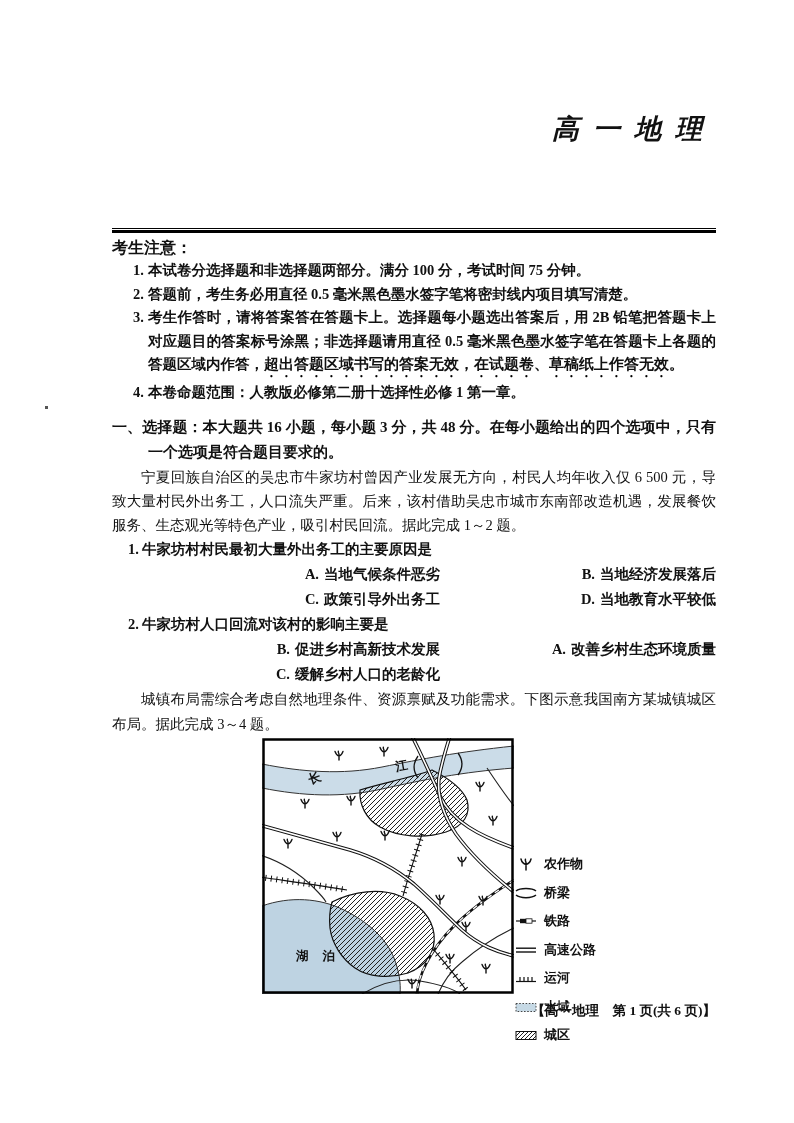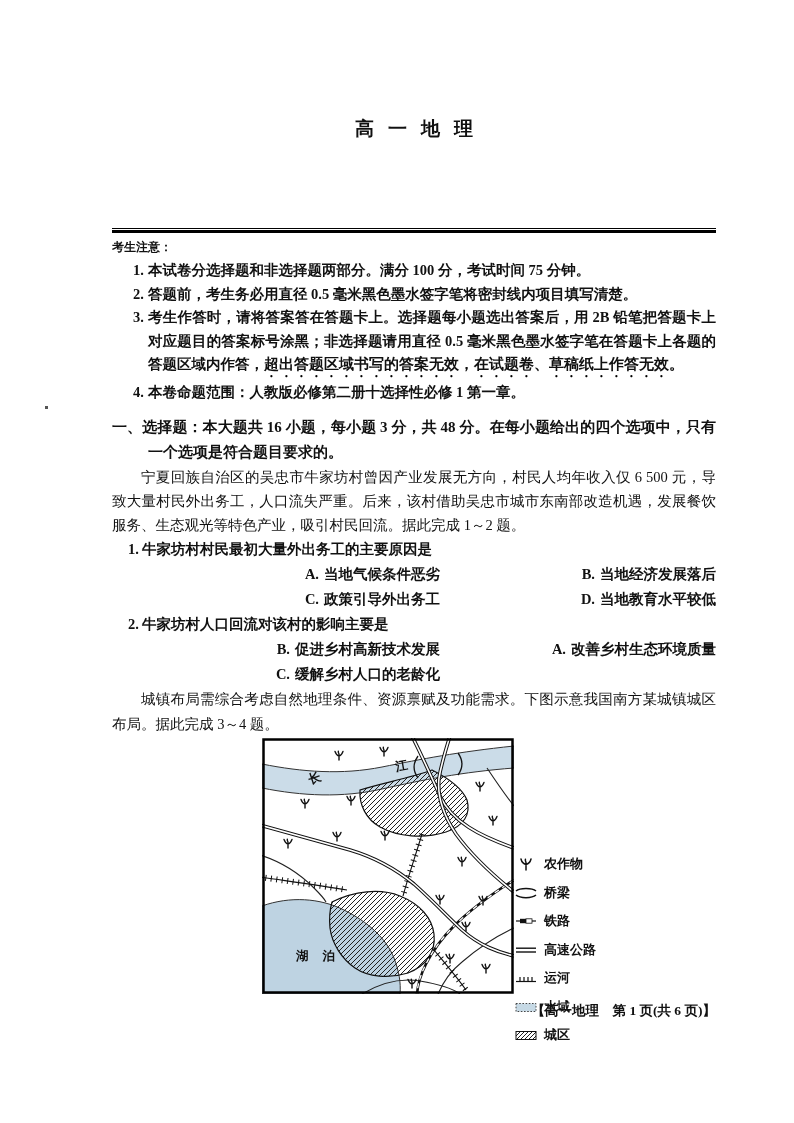--- a/index.html
+++ b/index.html
@@ -2,26 +2,26 @@
 <html><head>
 <meta charset="utf-8">
 <style>
   html,body { margin:0; padding:0; background:#ffffff; }
   .page {
     position:relative; width:794px; height:1123px; background:#fff;
     font-family:"Liberation Serif","DejaVu Serif",serif; color:#111; overflow:hidden;
   }
   .content { position:absolute; left:112px; top:0; width:604px; }
 
-  .title { margin:112px 0 0 0; text-align:center; font-size:19px; font-weight:bold;
-           letter-spacing:14px; text-indent:14px; line-height:34px; }
+  .title { margin:112px 0 0 0; text-align:right; font-size:27px; font-weight:bold;
+           letter-spacing:14px; text-indent:14px; line-height:34px;font-style:italic; }
 
   .rule { margin-top:82px; height:1px; border-top:1.5px solid #000; border-bottom:3px solid #000; }
 
-  .notice-heading { margin-top:3px; font-size:12px; font-weight:bold; line-height:23px; }
+  .notice-heading { margin-top:3px; font-size:16px; font-weight:bold; line-height:23px; }
   .notice-item { font-size:14.5px; font-weight:bold; line-height:23.5px;
                  padding-left:36px; text-indent:-15px; text-align:justify; }
   .notice-item .num { margin-right:4px; }
   .em-dots { font-size:15px; font-weight:bold;
              -webkit-text-emphasis:filled dot #000; -webkit-text-emphasis-position:under right;
              text-emphasis:filled dot #000; text-emphasis-position:under right; }
 
   .section-heading { margin-top:10px; font-size:15px; font-weight:bold; line-height:25px;
                      padding-left:36px; text-indent:-36px; text-align:justify; }
 

